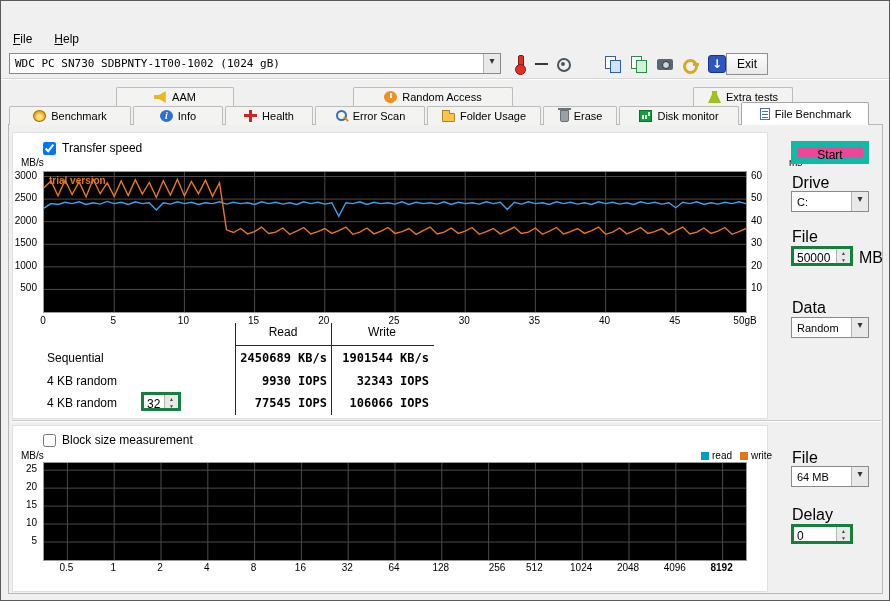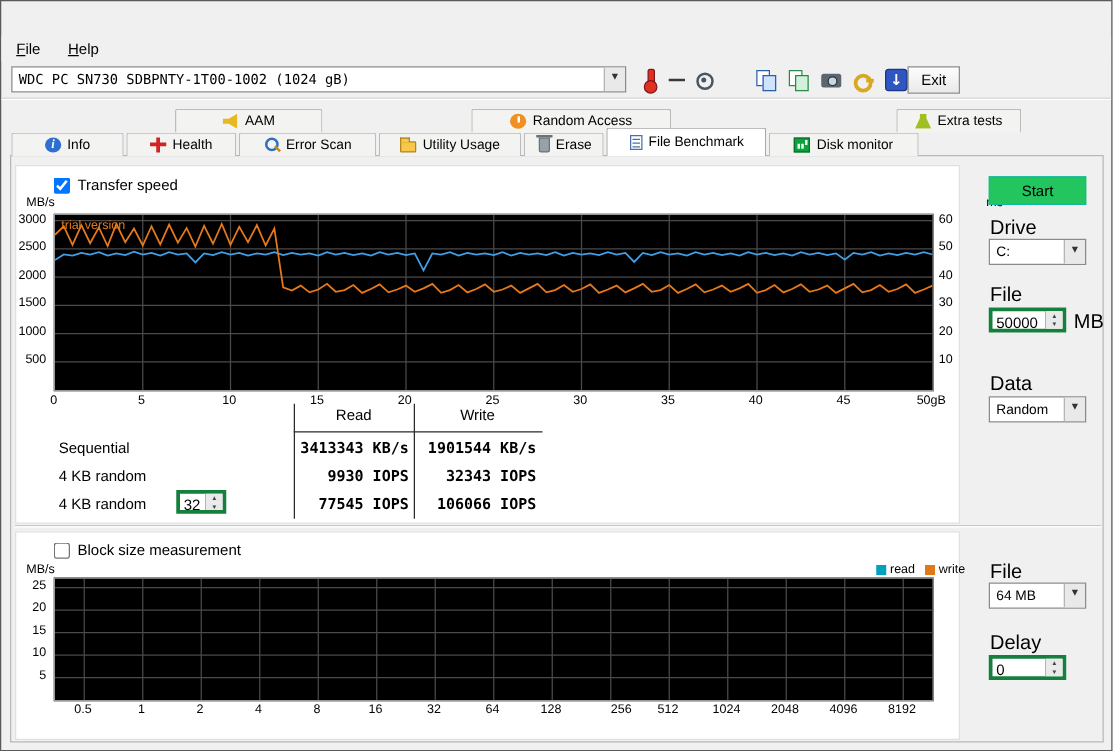--- a/index.html
+++ b/index.html
@@ -50,29 +50,29 @@
   .tb-camera::after{content:"";position:absolute;left:6px;top:6px;width:6px;height:6px;background:#cdd6de;border:1px solid #2c343c;border-radius:50%;}
   .tb-key{margin-left:8px;}
   .tb-key::before{content:"";position:absolute;left:1px;top:4px;width:9px;height:9px;border:3px solid #d8a820;border-radius:50%;}
   .tb-key::after{content:"";position:absolute;left:11px;top:8px;width:6px;height:3px;background:#d8a820;}
   .tb-download{margin-left:8px;background:#2e55c0;border:1px solid #1a3488;border-radius:3px;}
   .tb-download::after{content:"↓";position:absolute;left:0;right:0;top:0;bottom:0;text-align:center;color:#fff;font:bold 12px/16px "DejaVu Sans",sans-serif;}
   .btn{font-family:"Liberation Sans",sans-serif;font-size:12px;border:1px solid #8f8f8f;background:linear-gradient(#fdfdfd,#e9e9e9);padding:2px 10px;height:22px;}
   .exit-btn{}
 
   
-  .tabs-row1{position:absolute;left:0;top:86px;right:0;height:19px;margin-left:24px;}
+  .tabs-row1{position:absolute;left:0;top:86px;right:0;height:19px;}
   .tabs-row1 .tab{position:absolute;height:19px;}
   .tab{display:flex;align-items:center;justify-content:center;background:#f3f3f2;border:1px solid #bcbcbc;border-bottom:none;border-radius:2px 2px 0 0;font-size:11px;white-space:nowrap;}
   .t-aam{left:115px;width:118px;}
   .t-random{left:352px;width:160px;text-align:right;}
   .t-extra{left:692px;width:100px;text-align:center;}
   .tabs-row2{position:absolute;left:8px;top:105px;height:19px;display:flex;gap:2px;z-index:3;}
   .tabs-row2 .tab{height:19px;}
-  .w122{width:122px}.w90{width:90px}.w88{width:88px}.w110{width:110px}.w114{width:114px}.w86{width:64px}.w128{width:128px}.w120{width:120px}
+  .w122{width:122px}.w90{width:90px}.w88{width:88px}.w110{width:110px}.w114{width:114px}.w86{width:74px}.w128{width:128px}.w120{width:120px}
   .tab.active{background:#fff;height:23px;margin-top:-4px;border-color:#a8a8a8;}
 
   
   .ti{width:13px;height:12px;position:relative;display:inline-block;margin-right:5px;flex:none;}
   .ti-benchmark{background:radial-gradient(circle at 50% 62%,#ffe080 25%,#e89a00 75%);border:1px solid #9a6e00;border-radius:50%;}
   .ti-info{background:#2f6fd0;border-radius:50%;}
   .ti-info::after{content:"i";position:absolute;left:0;right:0;top:-1px;color:#fff;font:italic bold 10px/13px "Liberation Serif",serif;text-align:center;}
   .ti-health::before{content:"";position:absolute;left:5px;top:0;width:3px;height:12px;background:#d42222;}
   .ti-health::after{content:"";position:absolute;left:0;top:4px;width:13px;height:3px;background:#d42222;}
   .ti-scan::before{content:"";position:absolute;left:1px;top:0;width:7px;height:7px;border:2px solid #2f6fc0;border-radius:50%;}
@@ -106,21 +106,21 @@
 
   
   .pt-cb{left:30px;top:9px;}
   .pt-cblabel{left:49px;top:8px;}
   .pt-mbs{left:8px;top:24px;}
   .pt-ms{left:736px;top:24px;margin-left:40px;}
   .chart1{left:30px;top:38px;width:704px;height:142px;}
   .yl1{left:0;top:38px;width:26px;height:140px;}
   .yr1{left:738px;top:38px;width:20px;height:140px;}
   .xl1{left:30px;top:182px;width:702px;height:12px;}
-  .trial-pos{left:36px;top:42px;}
+  .trial-pos{left:36px;top:42px;font-weight:bold;}
 
   
   .th{font-size:12px;text-align:center;}
   .th-read{left:222px;top:192px;width:96px;}
   .th-write{left:318px;top:192px;width:102px;}
   .hline{left:222px;top:212px;width:199px;height:1px;background:#2a2a2a;}
   .vline{width:1px;background:#2a2a2a;top:190px;height:92px;}
   .vl1{left:222px;}
   .vl2{left:318px;}
   .rowlbl{font-size:12px;}
@@ -133,21 +133,21 @@
   
   .numbox{display:flex;background:#fff;border:3px solid #15803d;height:20px;}
   .num-val{flex:1;padding:2px 3px;font-size:12px;overflow:hidden;}
   .spin-btns{width:14px;display:flex;flex-direction:column;border-left:1px solid #b5b5b5;}
   .spin-btns i{flex:1;background:#e9e9e9;position:relative;font-style:normal;}
   .spin-btns i.up::after{content:"▲";position:absolute;left:0;right:0;top:0;text-align:center;font-size:5px;line-height:9px;color:#444;}
   .spin-btns i.dn::after{content:"▼";position:absolute;left:0;right:0;top:0;text-align:center;font-size:5px;line-height:9px;color:#444;}
   .qspin{left:128px;top:259px;width:40px;height:19px;}
 
   
-  .start-btn{left:782px;top:16px;width:78px;height:23px;background:#22c55e;border:1px solid #14b8a6;font-size:12px;position:absolute;}
+  .start-btn{left:782px;top:16px;width:78px;height:23px;background:#ec4899;border:6px solid #14b8a6;font-size:12px;position:absolute;}
   .ctl-label{font-size:16px;}
   .lbl-drive{left:783px;top:49px;}
   .cmb-drive{left:782px;top:66px;width:78px;position:absolute;}
   .lbl-file1{left:783px;top:103px;}
   .num-file{left:782px;top:121px;width:62px;position:absolute;}
   .lbl-mb{left:850px;top:124px;}
   .lbl-data{left:783px;top:174px;}
   .cmb-data{left:782px;top:192px;width:78px;position:absolute;}
   .lbl-file2{left:783px;top:324px;}
   .cmb-file2{left:782px;top:341px;width:78px;position:absolute;}
@@ -201,47 +201,51 @@
       <span class="ti ti-random"></span>
       <span>Random Access</span>
     </div>
     <div class="tab t-extra">
       <span class="ti ti-extra"></span>
       <span>Extra tests</span>
     </div>
   </div>
 
   <div class="tabs-row2">
+    <div class="tab w122">
+      <span class="ti ti-benchmark"></span>
+      <span>Benchmark</span>
+    </div>
     <div class="tab w90">
       <span class="ti ti-info"></span>
       <span>Info</span>
     </div>
     <div class="tab w88">
       <span class="ti ti-health"></span>
       <span>Health</span>
     </div>
     <div class="tab w110">
       <span class="ti ti-scan"></span>
       <span>Error Scan</span>
     </div>
     <div class="tab w114">
       <span class="ti ti-folder"></span>
-      <span>Utility Usage</span>
+      <span>Folder Usage</span>
     </div>
     <div class="tab w86">
       <span class="ti ti-erase"></span>
       <span>Erase</span>
     </div>
+    <div class="tab w120">
+      <span class="ti ti-diskmon"></span>
+      <span>Disk monitor</span>
+    </div>
     <div class="tab w128 active">
       <span class="ti ti-filebench"></span>
       <span>File Benchmark</span>
-    </div>
-    <div class="tab w120">
-      <span class="ti ti-diskmon"></span>
-      <span>Disk monitor</span>
     </div>
   </div>
 
   <div class="page">
 
     <div class="panel panel-top">
       <input type="checkbox" class="cb p-abs pt-cb" checked="" style="">
       <span class="cb-label p-abs pt-cblabel">Transfer speed</span>
 
       <span class="axis-lbl p-abs pt-mbs">MB/s</span>
@@ -298,21 +302,21 @@
           <span style="position: absolute; left: 702px; transform: translateX(-50%);">50gB</span>
         </div>
 
       <span class="th p-abs th-read">Read</span>
       <span class="th p-abs th-write">Write</span>
       <div class="p-abs hline"></div>
       <div class="p-abs vline vl1"></div>
       <div class="p-abs vline vl2"></div>
 
       <span class="rowlbl p-abs r0 c-lbl">Sequential</span>
-      <span class="rowval p-abs r0 c-read">3413343 KB/s</span>
+      <span class="rowval p-abs r0 c-read">2450689 KB/s</span>
       <span class="rowval p-abs r0 c-write">1901544 KB/s</span>
 
       <span class="rowlbl p-abs r1 c-lbl">4 KB random</span>
       <span class="rowval p-abs r1 c-read">9930 IOPS</span>
       <span class="rowval p-abs r1 c-write">32343 IOPS</span>
 
       <span class="rowlbl p-abs r2 c-lbl">4 KB random</span>
       <div class="numbox p-abs qspin">
         <span class="num-val">32</span>
         <span class="spin-btns">
@@ -401,21 +405,21 @@
           <span style="position: absolute; left: 210.6px; transform: translateX(-50%);">8</span>
           <span style="position: absolute; left: 257.4px; transform: translateX(-50%);">16</span>
           <span style="position: absolute; left: 304.2px; transform: translateX(-50%);">32</span>
           <span style="position: absolute; left: 351px; transform: translateX(-50%);">64</span>
           <span style="position: absolute; left: 397.8px; transform: translateX(-50%);">128</span>
           <span style="position: absolute; left: 454px; transform: translateX(-50%);">256</span>
           <span style="position: absolute; left: 491.4px; transform: translateX(-50%);">512</span>
           <span style="position: absolute; left: 538.2px; transform: translateX(-50%);">1024</span>
           <span style="position: absolute; left: 585px; transform: translateX(-50%);">2048</span>
           <span style="position: absolute; left: 631.8px; transform: translateX(-50%);">4096</span>
-          <span style="position: absolute; left: 678.6px; transform: translateX(-50%);">8192</span>
+          <span style="position: absolute; left: 678.6px; transform: translateX(-50%); font-weight: bold;">8192</span>
         </div>
     </div>
 
     <span class="ctl-label p-abs lbl-file2">File</span>
     <div class="combo cmb-file2">
       <span class="combo-text">64 MB</span>
       <span class="combo-btn"></span>
     </div>
     <span class="ctl-label p-abs lbl-delay">Delay</span>
     <div class="numbox num-delay">

